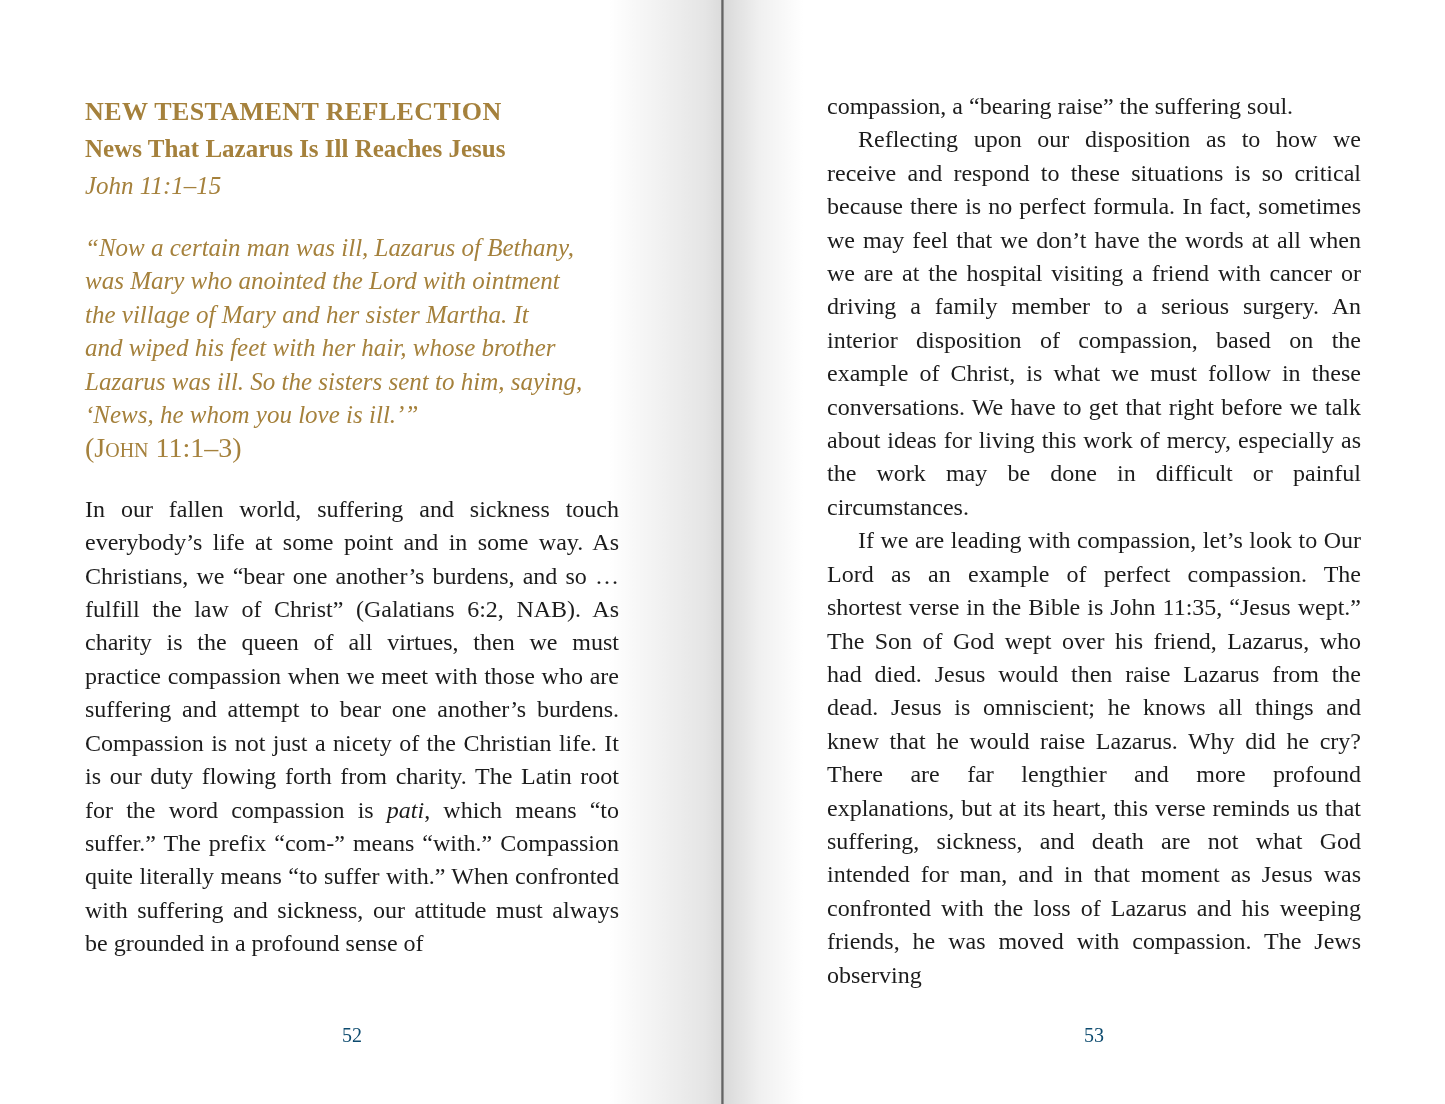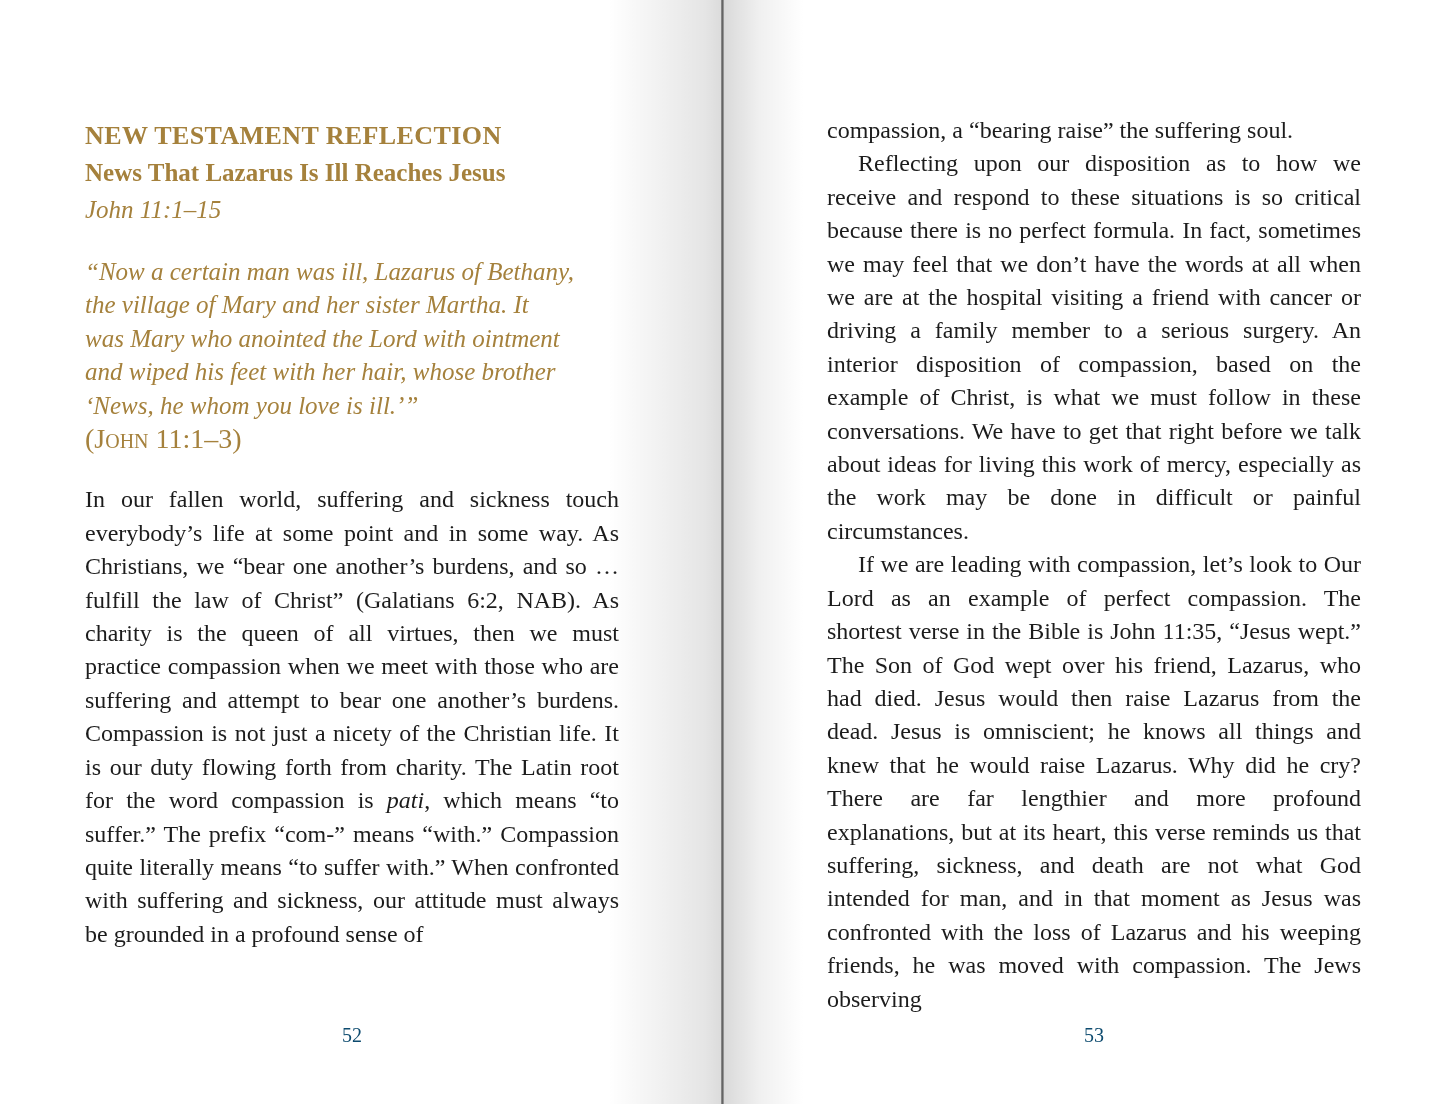--- a/index.html
+++ b/index.html
@@ -34,21 +34,20 @@
     left: 724px; top: 0;
     width: 80px; height: 100%;
     background: linear-gradient(to right, rgba(0,0,0,0.15) 0%, rgba(0,0,0,0.06) 45%, rgba(0,0,0,0) 100%);
   }
 
   
   .text-block {
     position: absolute;
     width: 534px;
     color: #1c1c1c;
-    margin-top: 24px;
   }
   #left-block  { left: 85px;  top: 93px; }
   #right-block { left: 827px; top: 90px; }
 
   .gold { color: #a5813c; }
 
   .reflection-title {
     font-size: 26px;
     font-weight: bold;
     line-height: 37px;
@@ -113,23 +112,24 @@
 
   <div class="text-block" id="left-block">
     <div>
       <h1 class="reflection-title gold">NEW TESTAMENT REFLECTION</h1>
       <h2 class="reflection-subtitle gold">News That Lazarus Is Ill Reaches Jesus</h2>
       <div class="scripture-ref gold">John 11:1–15</div>
     </div>
 
     <div class="quote-block gold" id="quote-block">
         <div class="quote-line">“Now a certain man was ill, Lazarus of Bethany,</div>
+        <div class="quote-line">was Mary who anointed the Lord with ointment</div>
         <div class="quote-line">the village of Mary and her sister Martha. It</div>
-        <div class="quote-line">was Mary who anointed the Lord with ointment</div>
         <div class="quote-line">and wiped his feet with her hair, whose brother</div>
+        <div class="quote-line">Lazarus was ill. So the sisters sent to him, saying,</div>
         <div class="quote-line">‘News, he whom you love is ill.’”</div>
 
       <div class="quote-attribution">(John 11:1–3)</div>
     </div>
 
     <div class="body-copy" id="left-body">
 
     <p class="body-para"><span>In our fallen world, suffering and sickness touch everybody’s life at some point and in some way. As Christians, we “bear one another’s burdens, and so … fulfill the law of Christ” (Galatians 6:2, NAB). As charity is the queen of all virtues, then we must practice compassion when we meet with those who are suffering and attempt to bear one another’s burdens. Compassion is not just a nicety of the Christian life. It is our duty flowing forth from charity. The Latin root for the word compassion is </span><span class="italic">pati</span><span>, which means “to suffer.” The prefix “com-” means “with.” Compassion quite literally means “to suffer with.” When confronted with suffering and sickness, our attitude must always be grounded in a profound sense of</span></p>
       </div>
   </div>

